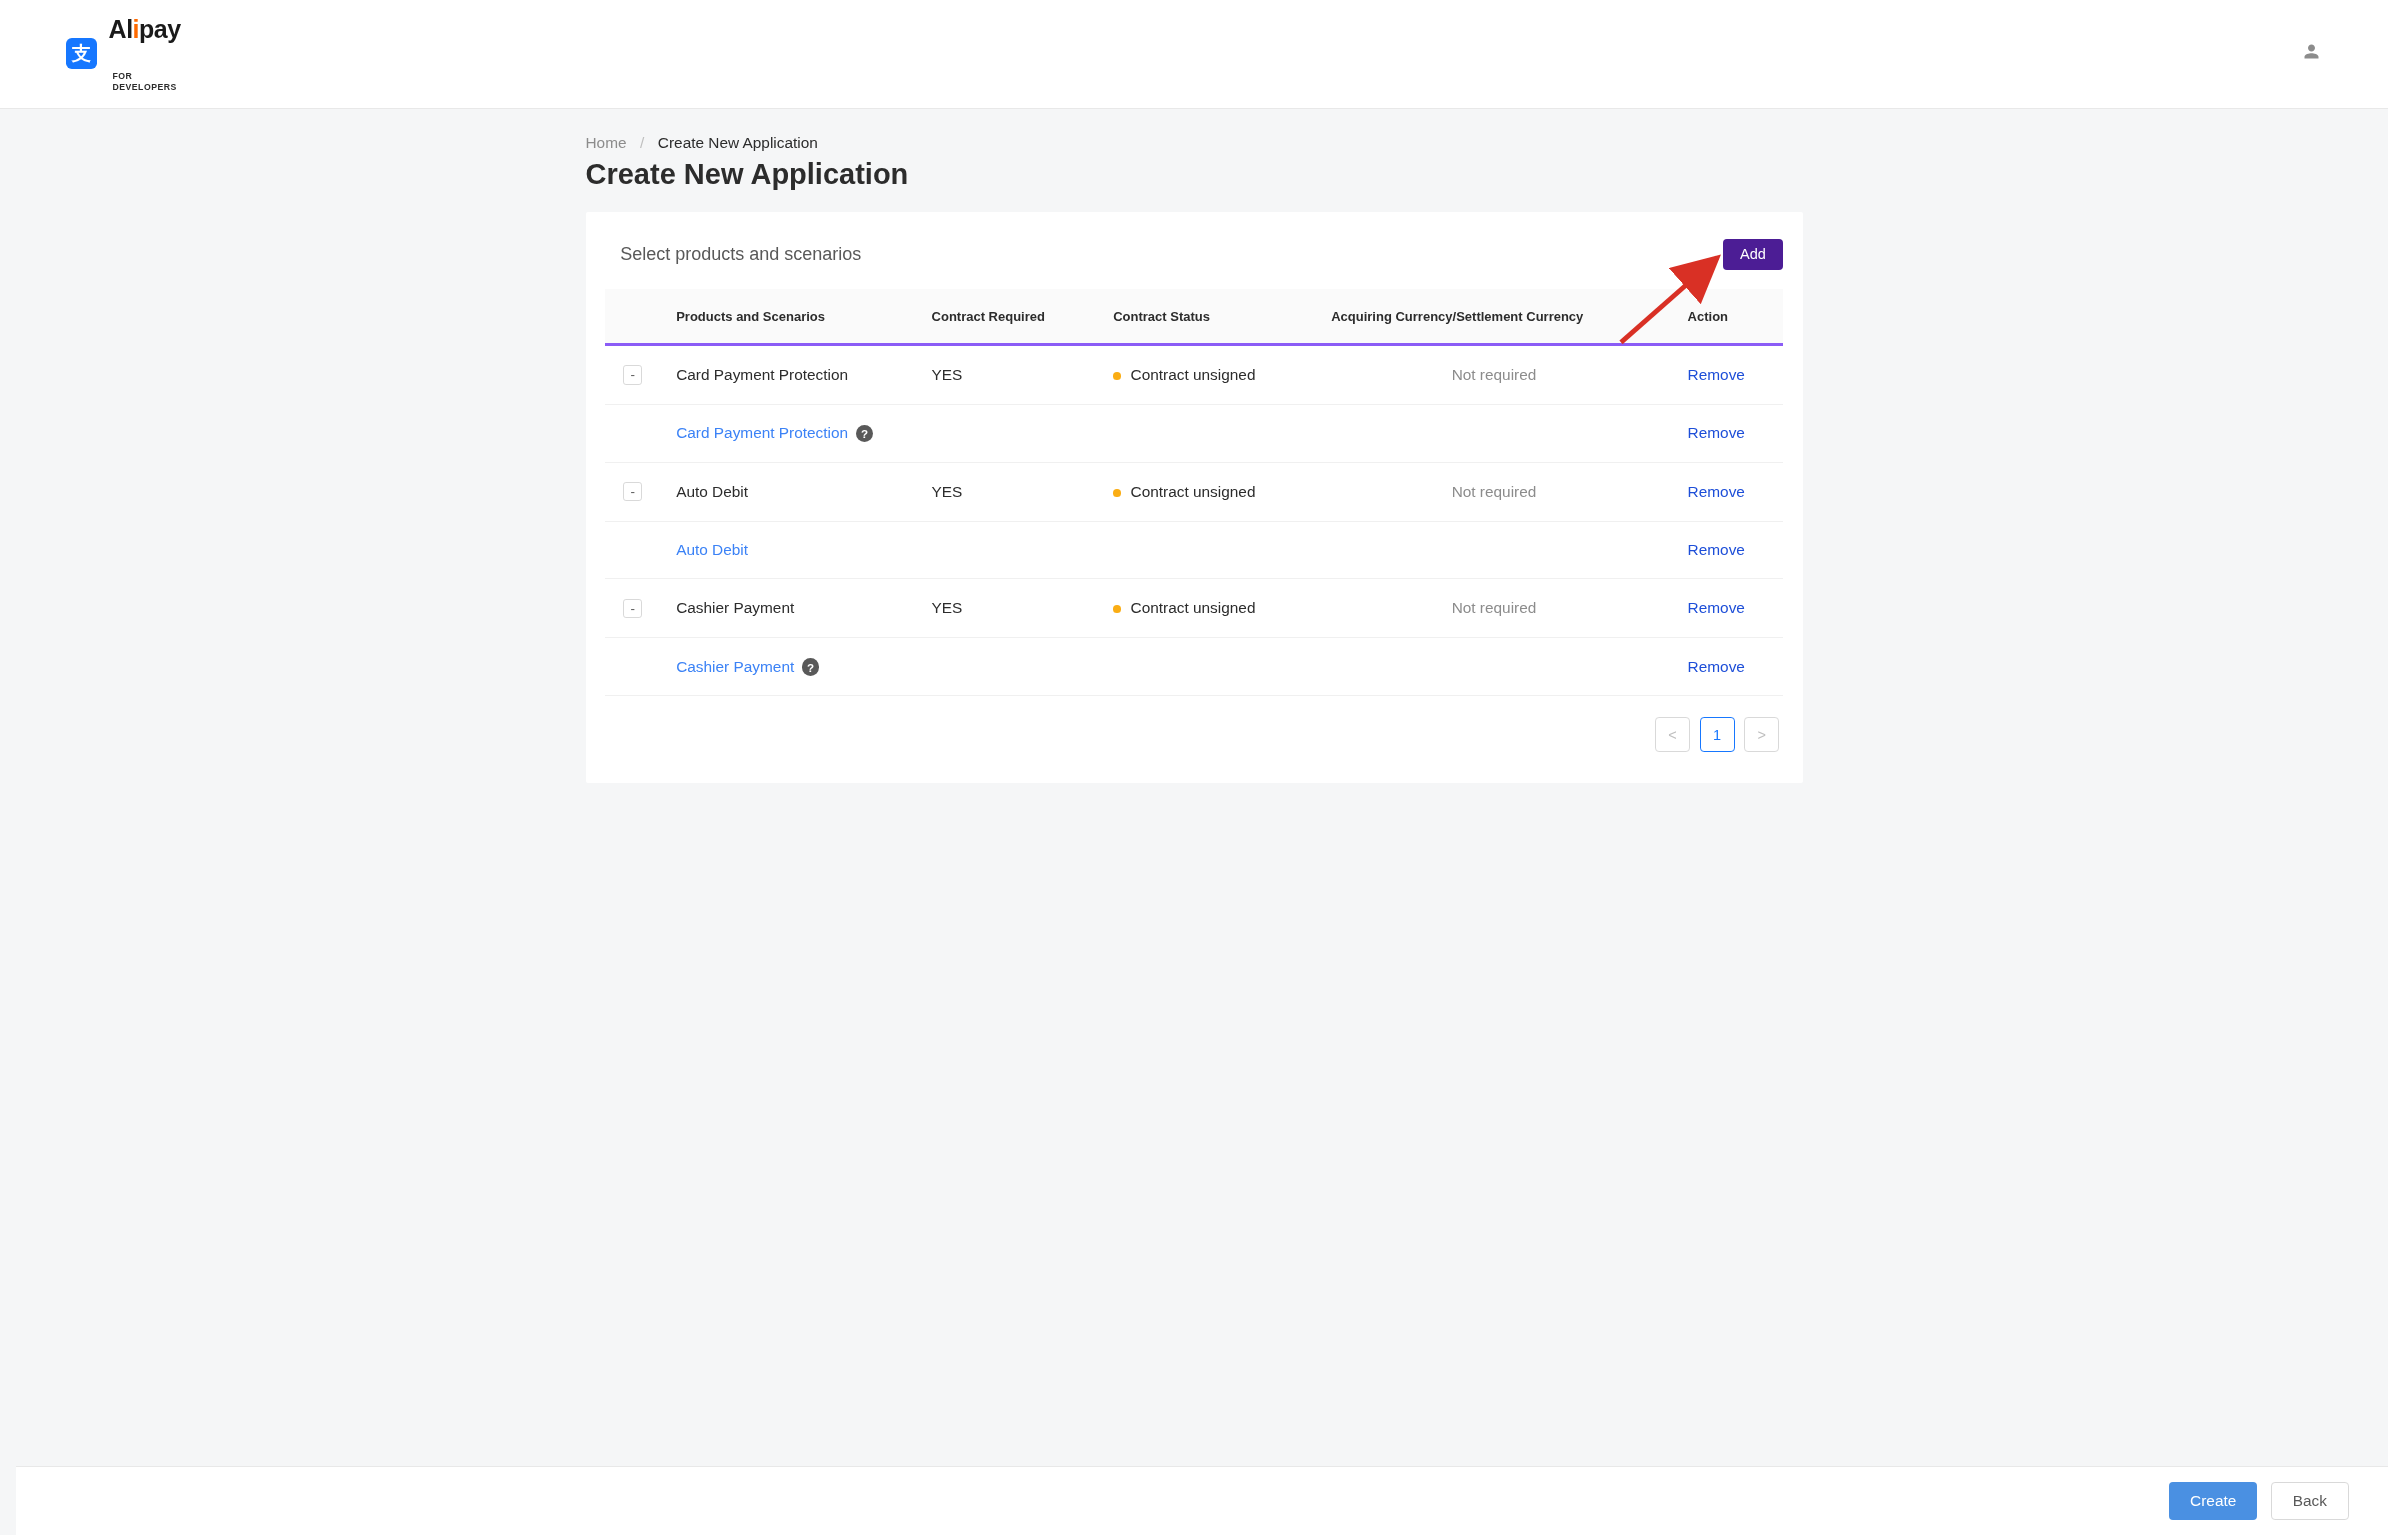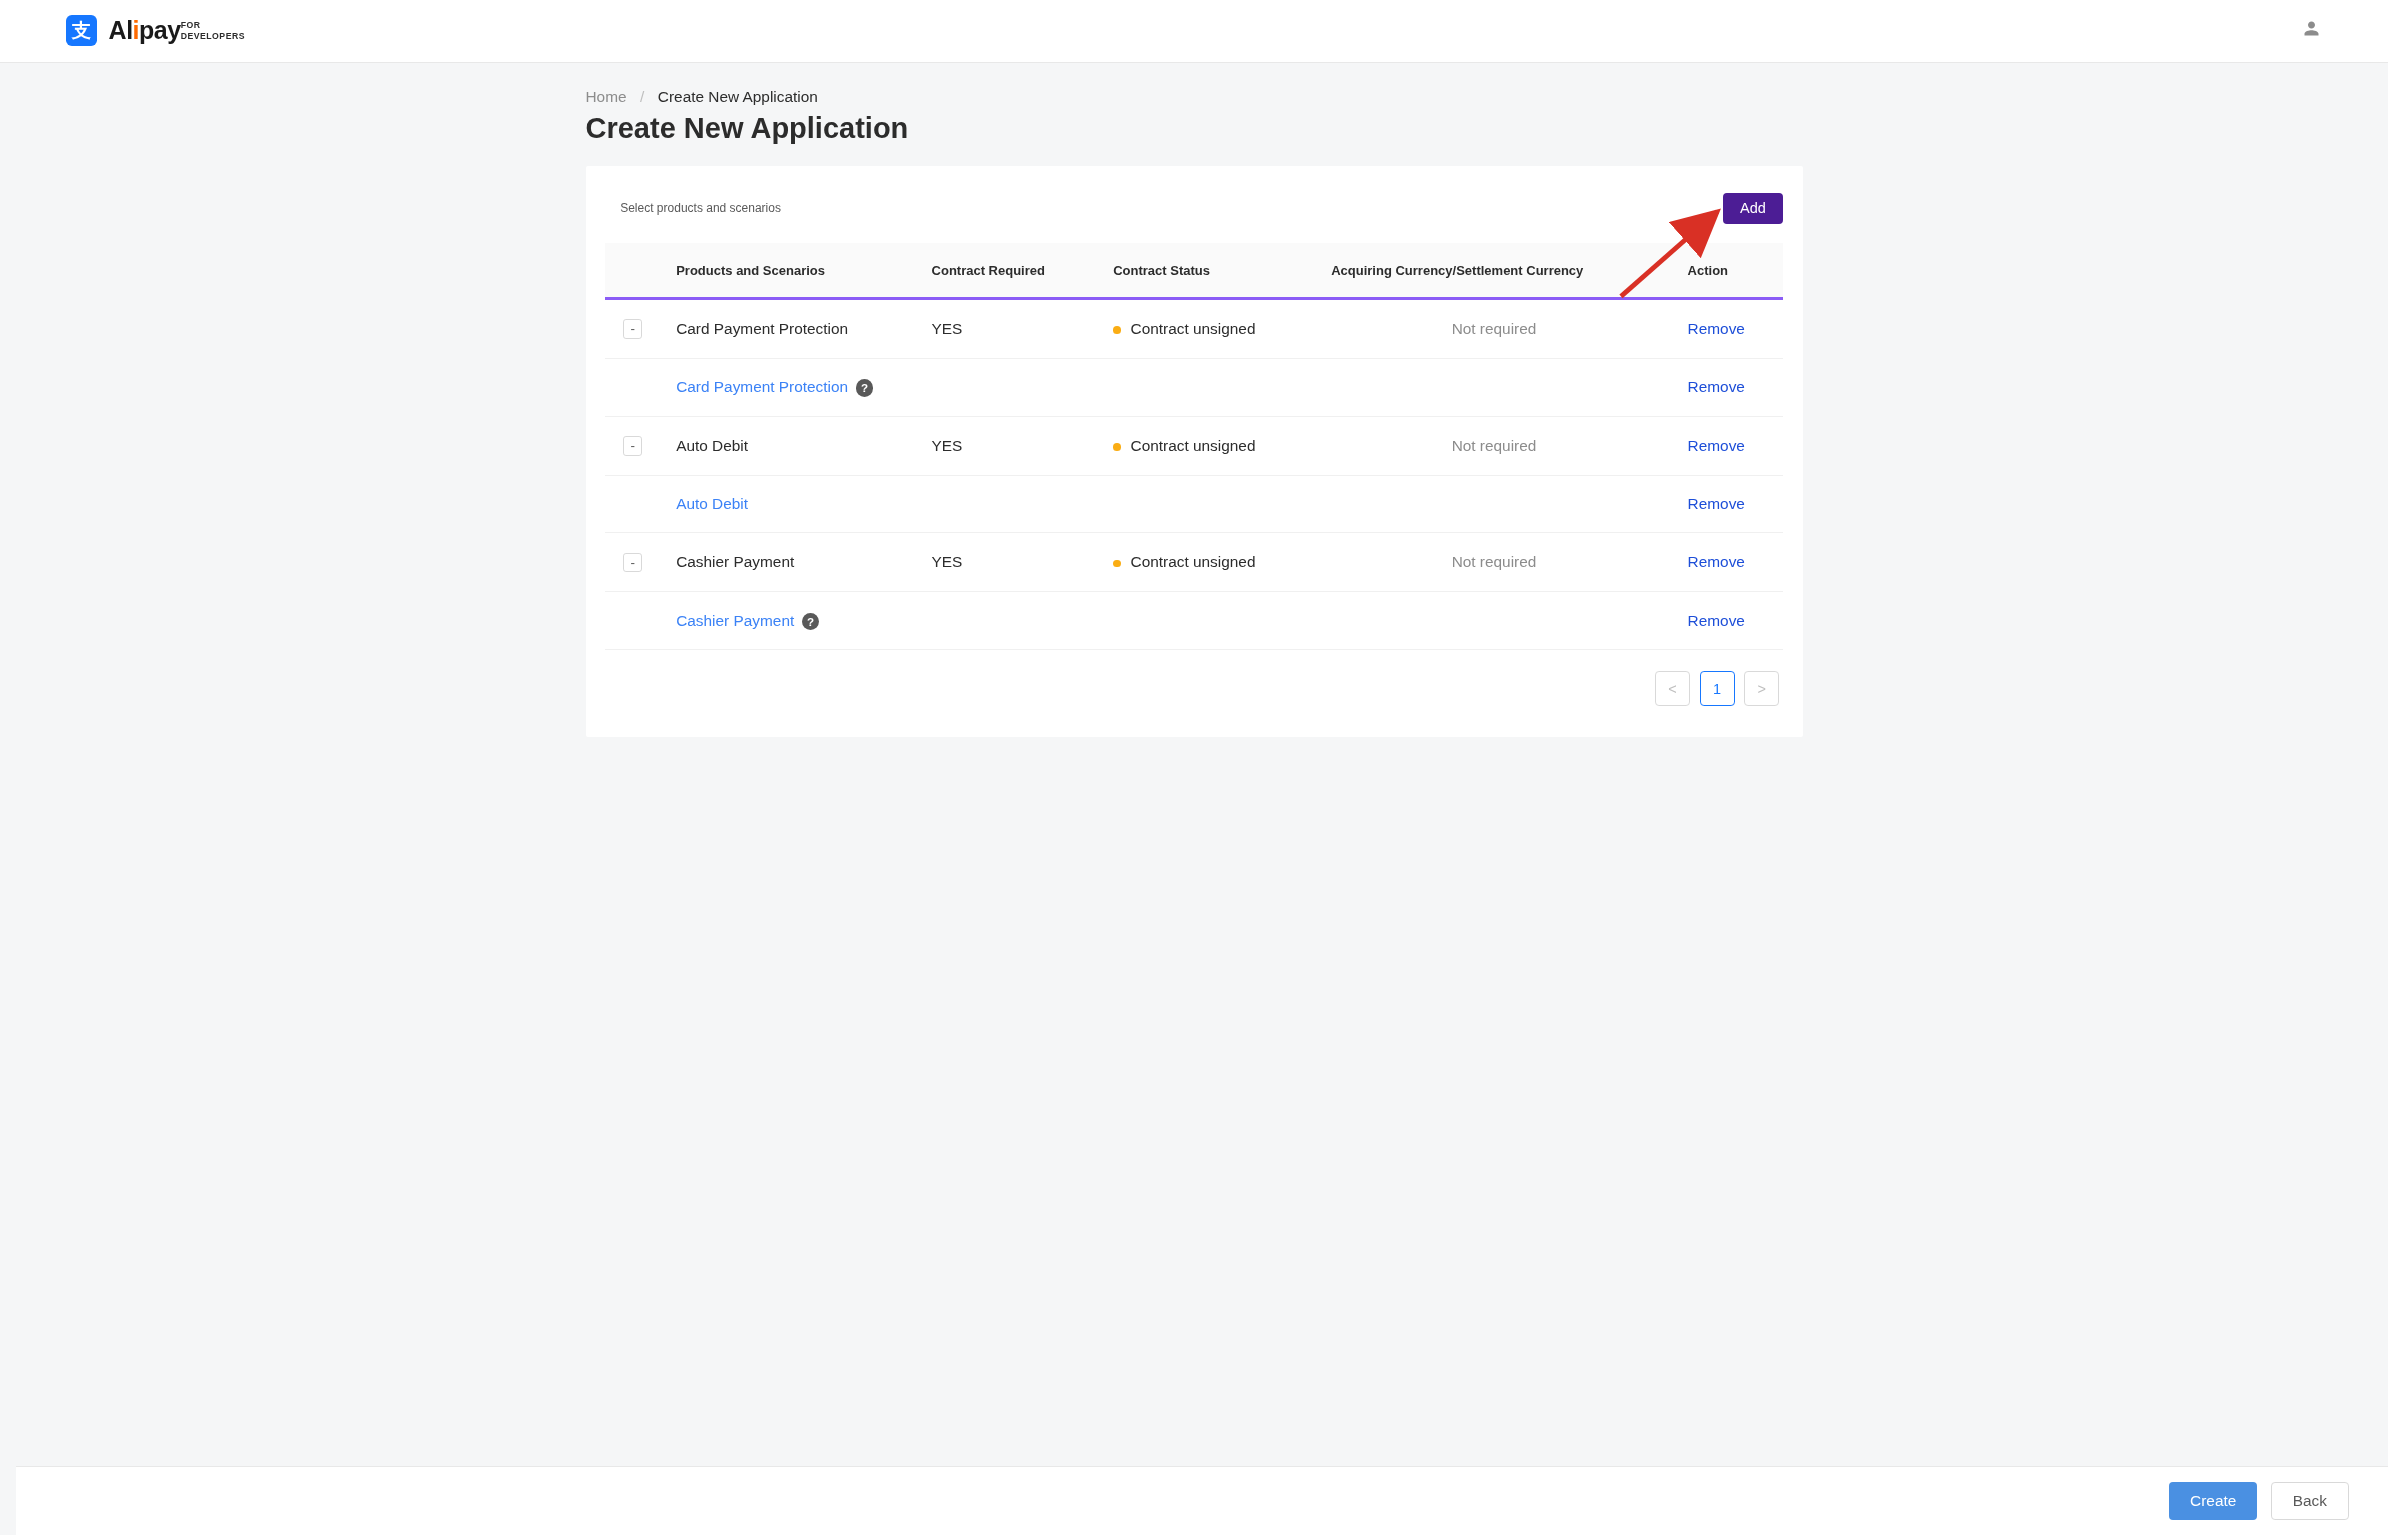--- a/index.html
+++ b/index.html
@@ -85,21 +85,21 @@
       padding: 27px 19.3px 31px 19.3px;
       position: relative;
     }
     .card-header-row {
       display: flex;
       align-items: center;
       justify-content: space-between;
       padding: 0 0 19.3px 15.4px;
     }
     .section-label {
-      font-size: 12px;
+      font-size: 18px;
       color: #595959;
     }
     .add-btn {
       background: #4c1d95;
       color: #fff;
       border: none;
       border-radius: 3.9px;
       padding: 7.7px 17.4px;
       font-size: 14.5px;
       cursor: pointer;
@@ -245,21 +245,21 @@
     }
   </style>
 </head>
 <body>
 
 <div class="top-header">
   <div class="logo-block">
     <div class="logo-icon">
       <span>支</span>
     </div>
-    <div style="display:flex;align-items:center;gap:0;">
+    <div style="display:flex;align-items:center;gap:27px;flex-direction:column;">
       <span class="logo-text"><span>Al</span><span class="orange">i</span><span>pay</span></span>
       <div>
         <div class="logo-sub">FOR</div>
         <div class="logo-sub">DEVELOPERS</div>
       </div>
     </div>
   </div>
   <div>
     <svg class="avatar-icon" viewBox="0 0 24 24" fill="currentColor">
       <path d="M12 12c2.2 0 4-1.8 4-4s-1.8-4-4-4-4 1.8-4 4 1.8 4 4 4zm0 2c-2.7 0-8 1.3-8 4v2h16v-2c0-2.7-5.3-4-8-4z"></path>

